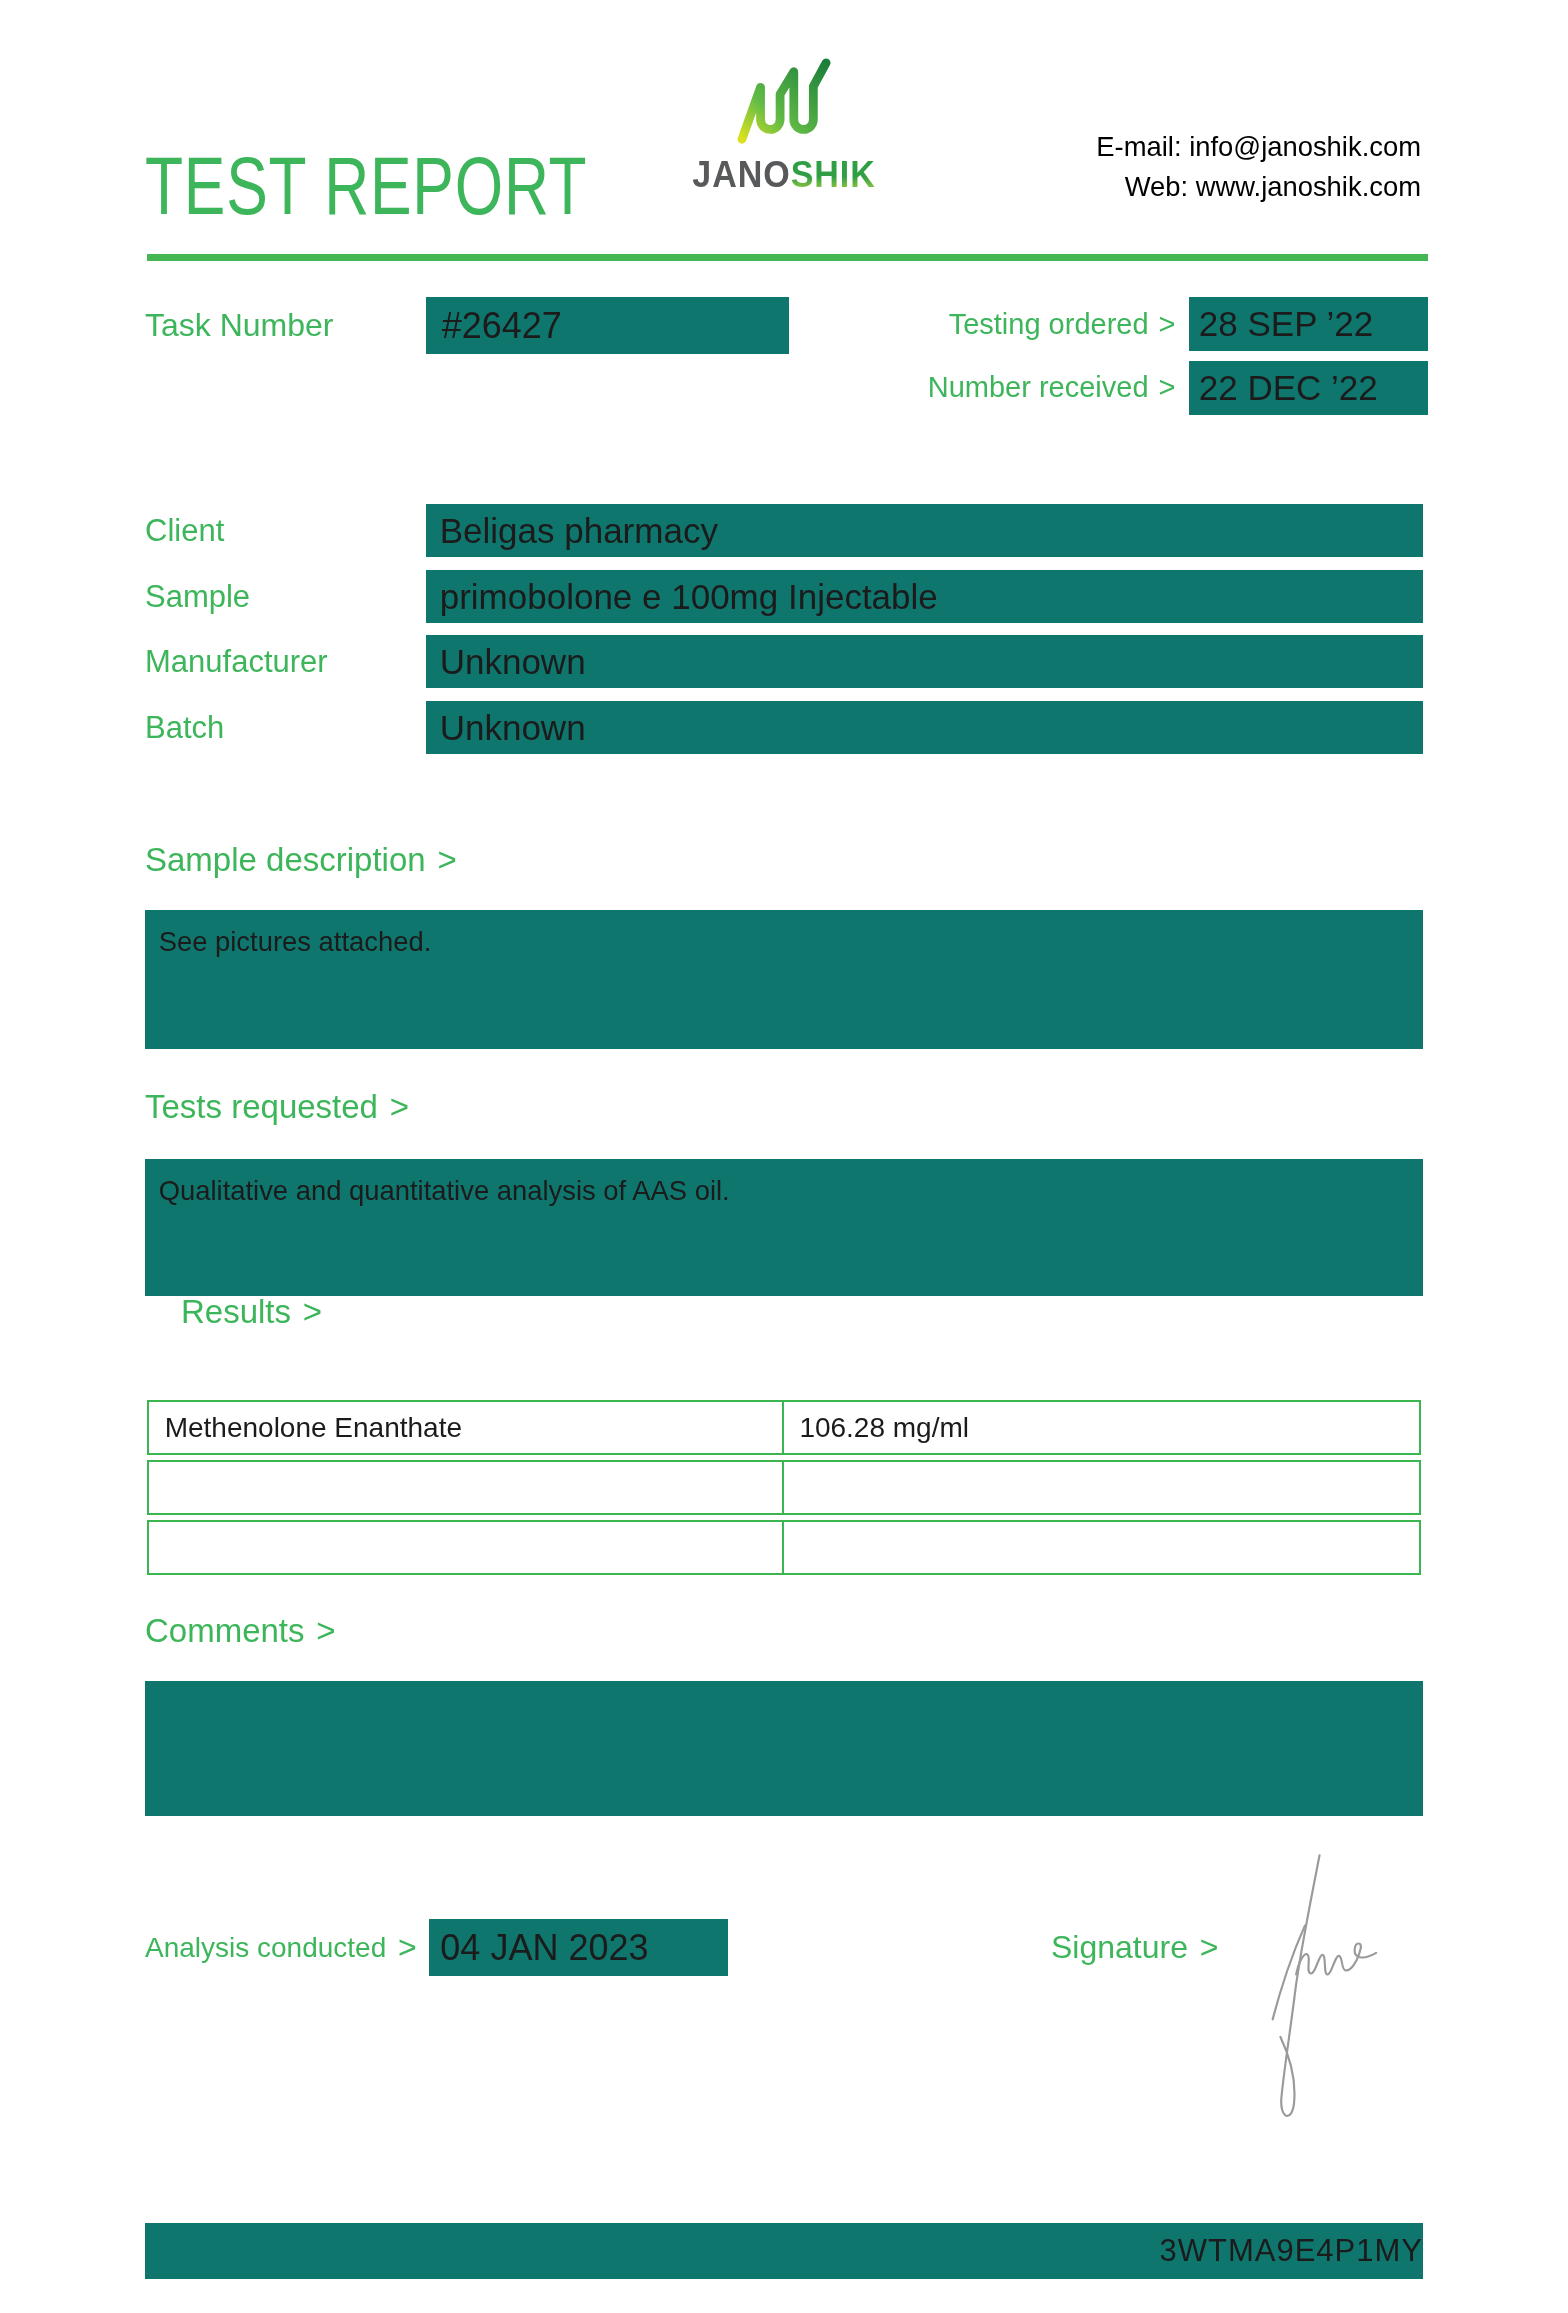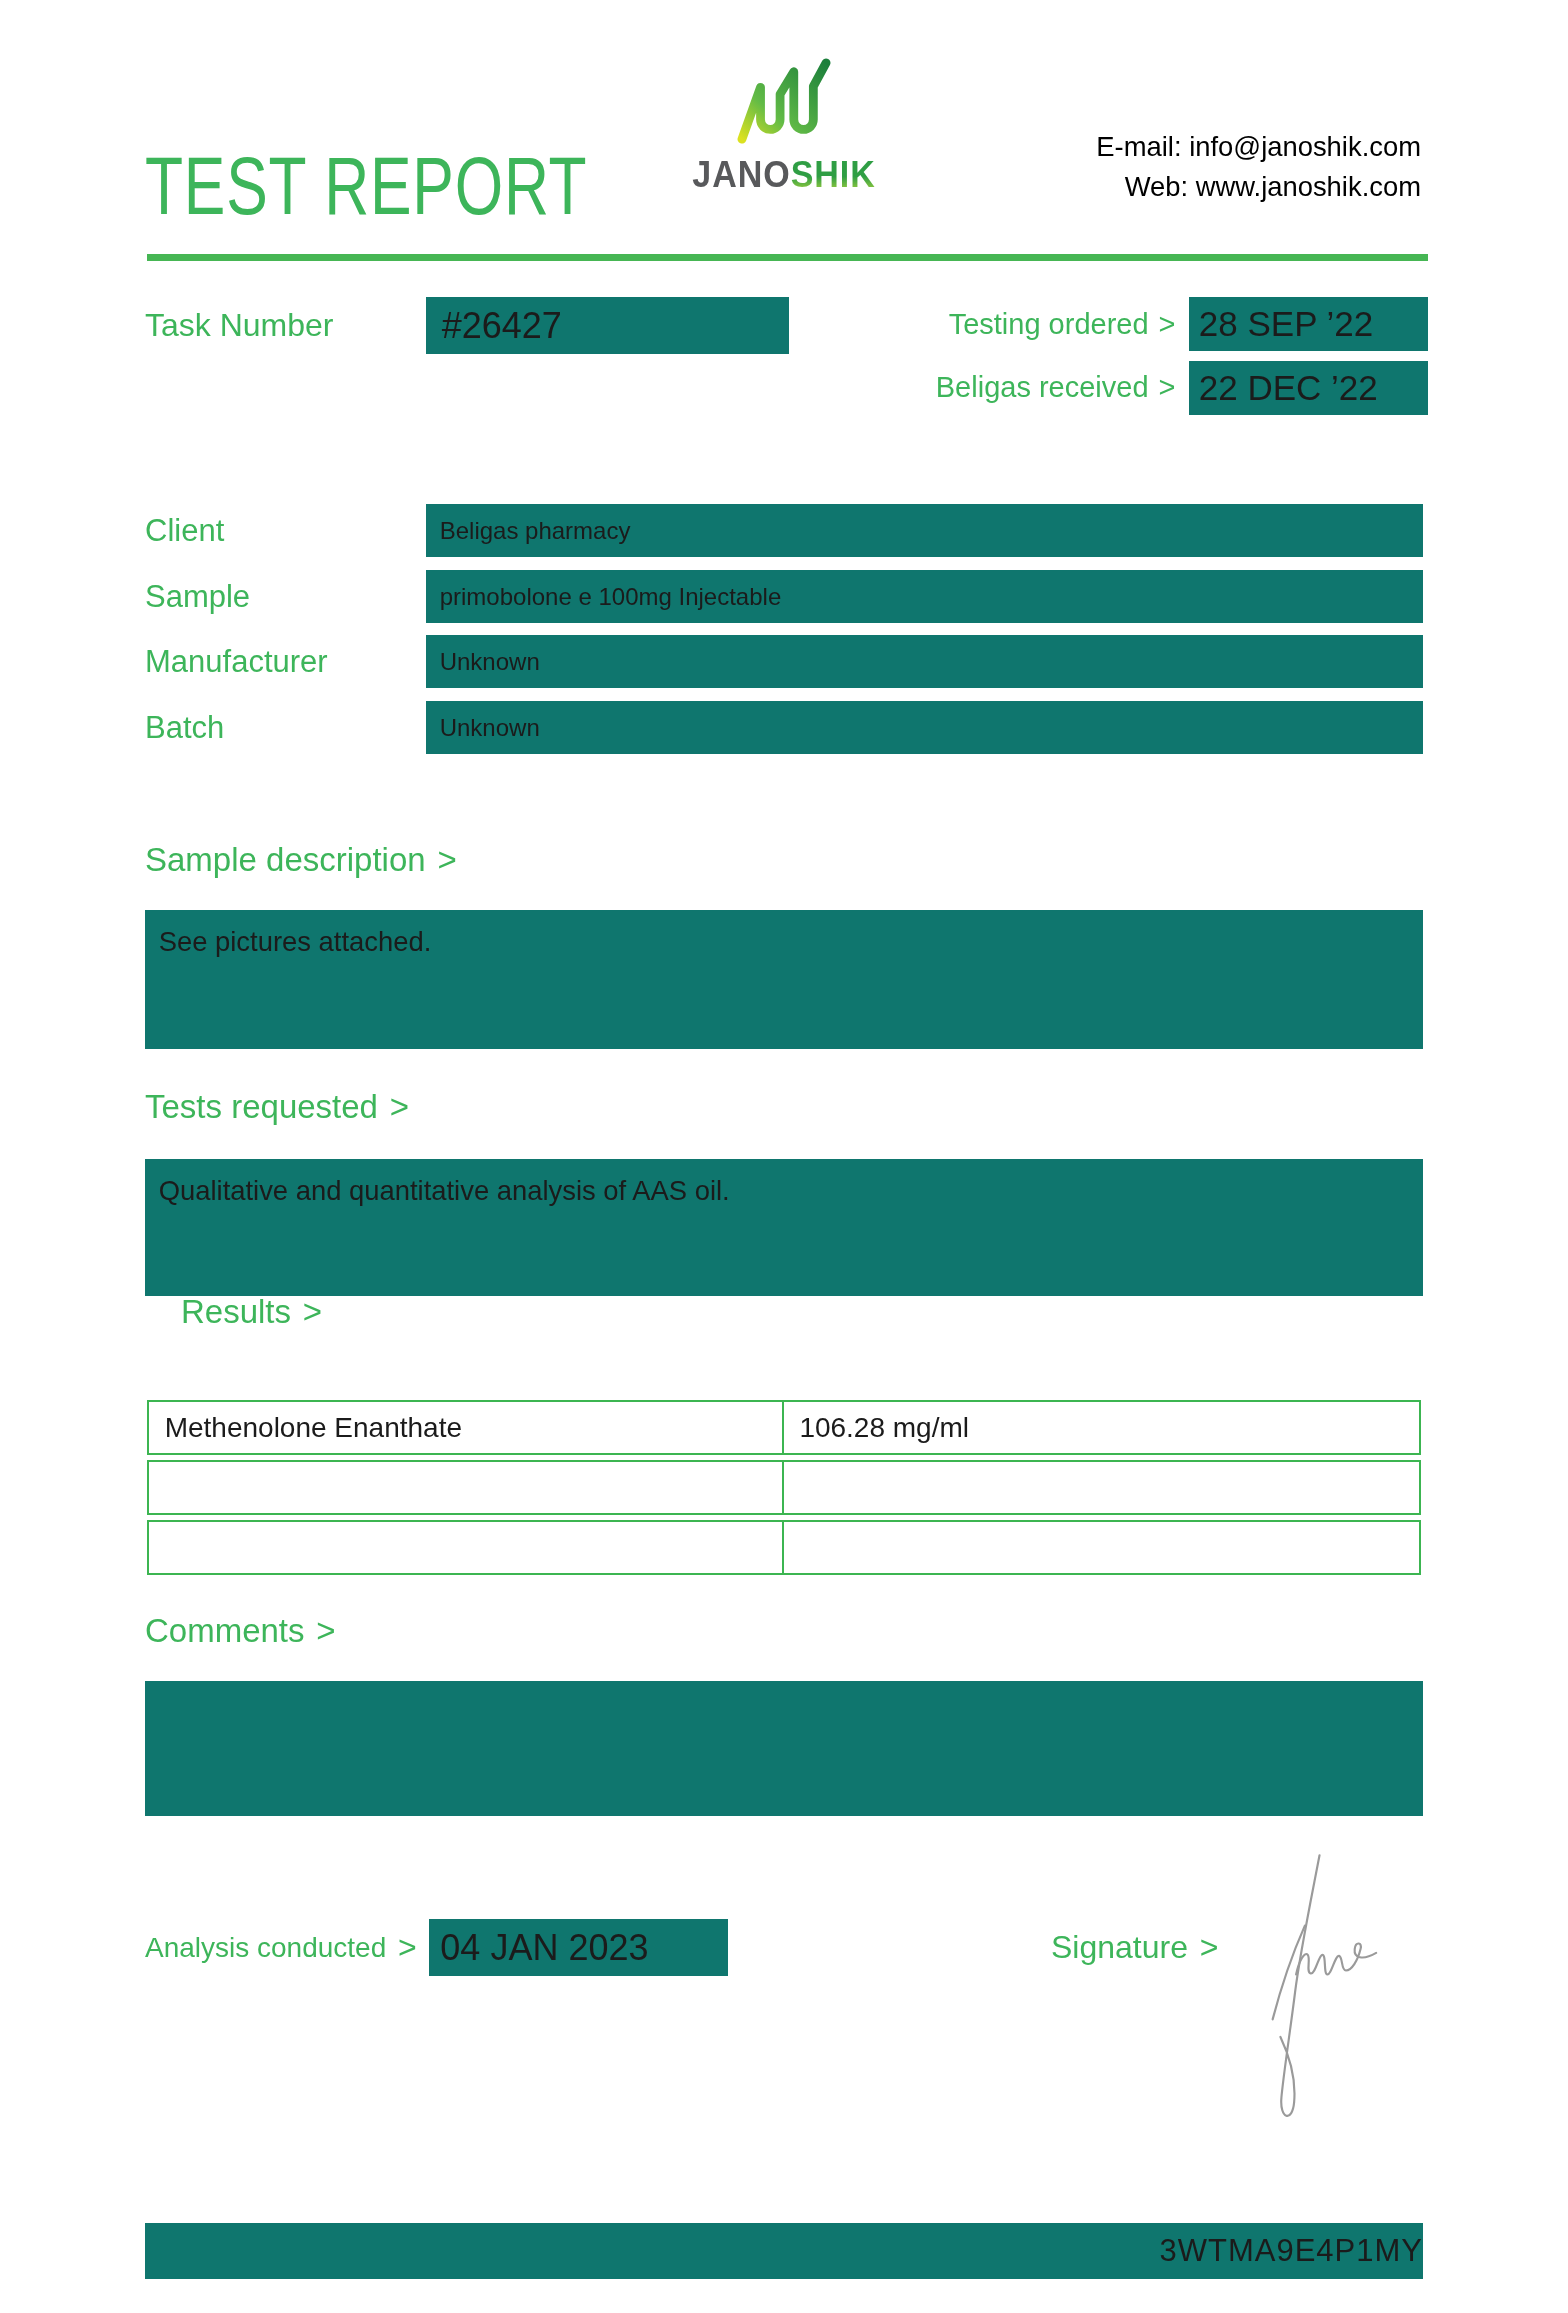--- a/index.html
+++ b/index.html
@@ -46,21 +46,21 @@
   .date-label{flex:1;text-align:right;font-size:29px;}
   .date-arrow{font-size:29px;margin:0 13.7px 0 9.8px;}
   .date-box{width:239px;height:54px;}
   .date-value{font-size:35px;line-height:54px;padding-left:9.8px;white-space:nowrap;}
 
   
   .info{position:absolute;left:145px;top:504px;width:1278px;}
   .info-row{display:flex;margin-bottom:12.7px;}
   .info-label{width:281px;font-size:31px;line-height:53px;}
   .info-box{flex:1;height:53px;}
-  .info-value{font-size:24px;line-height:53px;padding-left:13.7px;}
+  .info-value{font-size:35px;line-height:53px;padding-left:13.7px;}
 
   
   .sec-head{position:absolute;left:145px;font-size:33px;color:#3db55a;white-space:nowrap;}
   .sec-head .arrow{margin-left:11.8px;}
   .sec-box{position:absolute;left:145px;width:1278px;}
   .sec-text{font-size:27.4px;line-height:31px;padding:15.7px 13.7px 0 13.7px;}
 
   
   .results{position:absolute;left:147px;top:1400px;width:1274px;}
   .result-row{display:flex;border:2.9px solid #3cb551;height:51px;margin-bottom:4.9px;background:#ffffff;}
@@ -121,21 +121,21 @@
 
   <div class="dates">
     <div class="date-row">
       <span class="date-label green-lbl">Testing ordered</span>
       <span class="date-arrow arrow">&gt;</span>
       <div class="date-box graybox">
         <div class="date-value">28 SEP ’22</div>
       </div>
     </div>
     <div class="date-row">
-      <span class="date-label green-lbl">Beligas received</span>
+      <span class="date-label green-lbl">Number received</span>
       <span class="date-arrow arrow">&gt;</span>
       <div class="date-box graybox">
         <div class="date-value">22 DEC ’22</div>
       </div>
     </div>
   </div>
 
   <div class="info">
     <div class="info-row">
       <div class="info-label green-lbl">Client</div>

